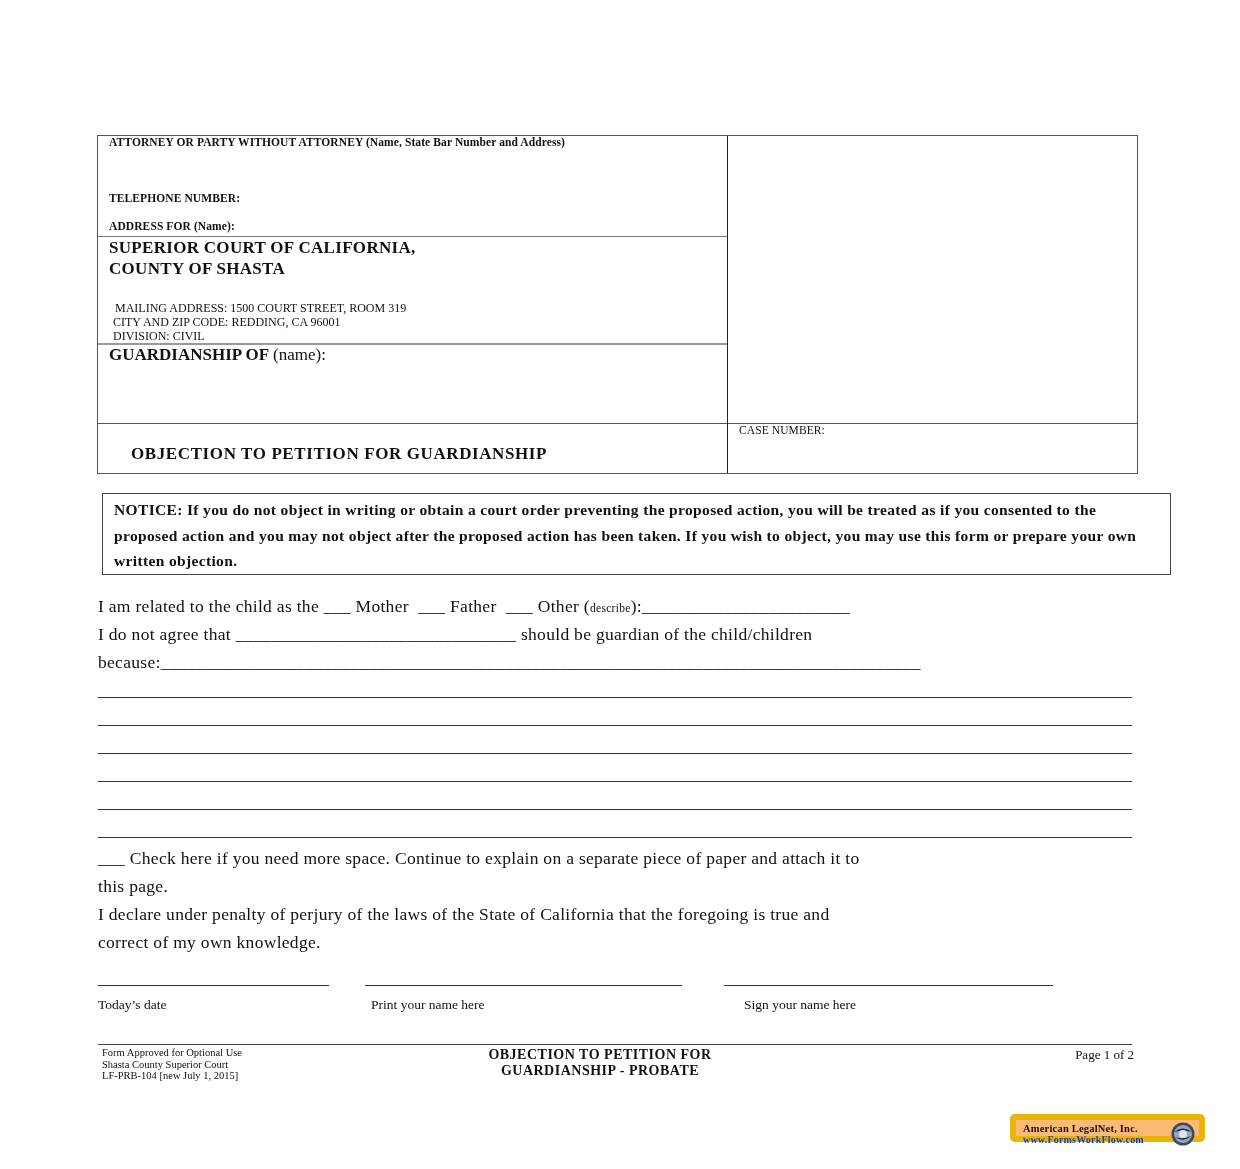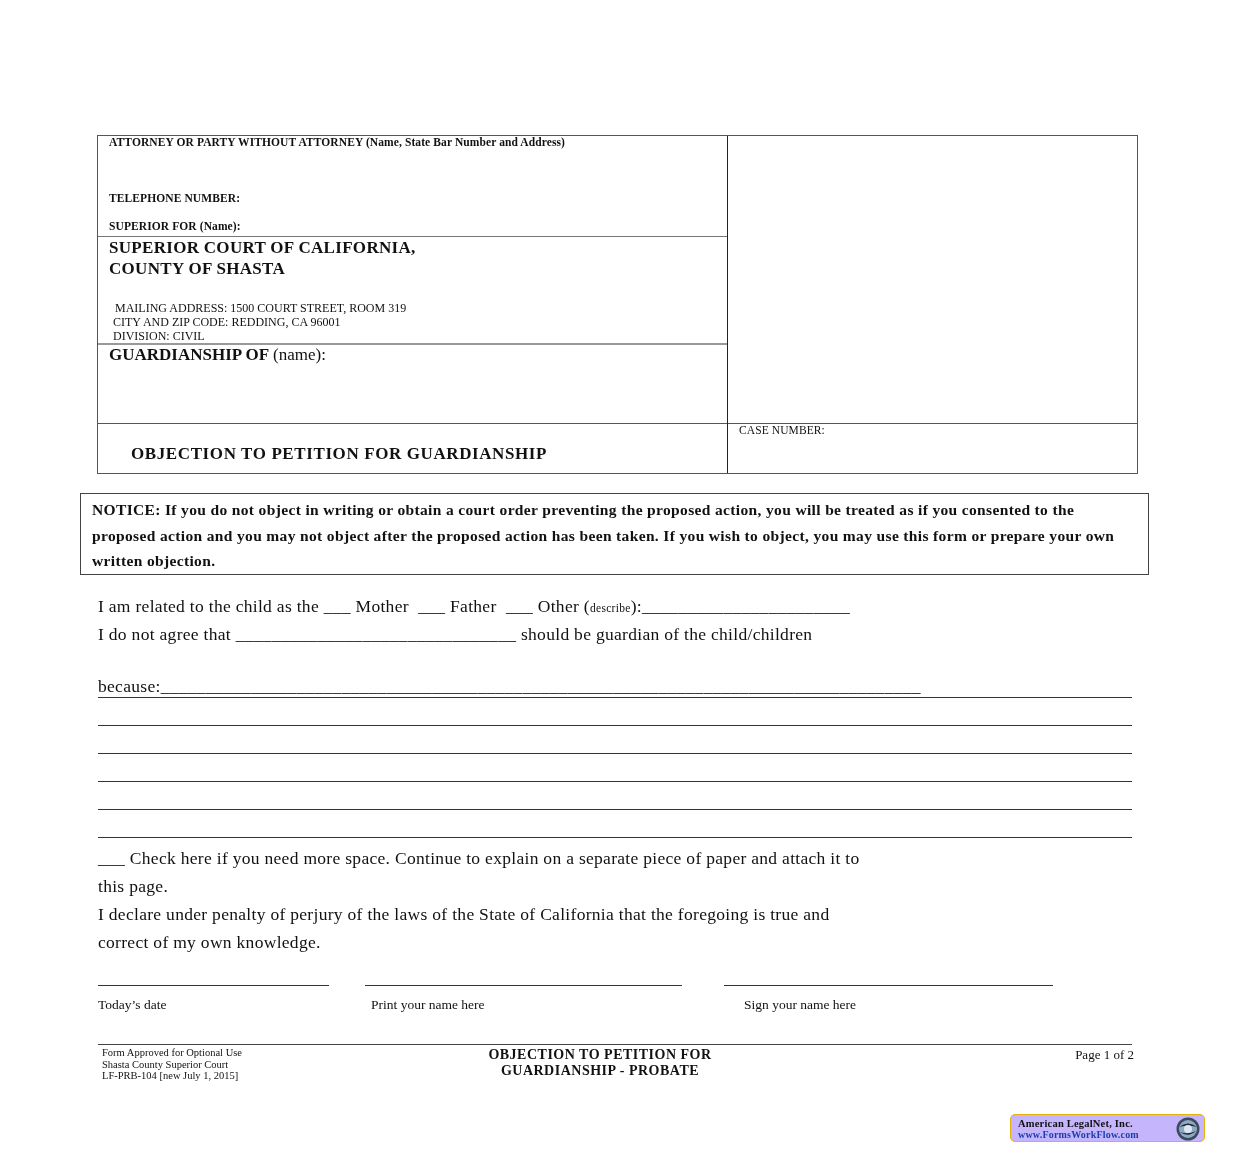--- a/index.html
+++ b/index.html
@@ -27,54 +27,54 @@
 
   .small { font-size: 11.5px; letter-spacing: 0.1px; }
   .court-name { font-size: 17px; font-weight: bold; line-height: 22px; letter-spacing: 0.3px; }
   .addr { font-size: 12px; line-height: 14px; }
   .gh { font-size: 17px; font-weight: bold; }
   .gh-name { font-size: 17px; font-weight: normal; }
   .form-title { font-size: 17px; font-weight: bold; letter-spacing: 0.6px; }
 
   
   .notice {
-    position: absolute; left: 80px; top: 493px; width: 1069px; height: 82px;
+    position: absolute; left: 102px; top: 493px; width: 1069px; height: 82px;
     border: 1px solid #444; box-sizing: border-box; padding: 3px 11px;
     font-size: 15.5px; font-weight: bold; line-height: 25.5px; letter-spacing: 0.35px;
   }
 
   .body-line { position: absolute; left: 98px; font-size: 17.5px; letter-spacing: 0.3px; white-space: nowrap; }
   .describe { font-size: 11.5px; }
   .rule { position: absolute; left: 98px; width: 1034px; height: 0; border-top: 1.5px solid #333; }
 
   .sig-line { position: absolute; height: 0; border-top: 1.5px solid #333; top: 985px; }
   .sig-label { position: absolute; top: 997px; font-size: 13.5px; }
 
   .footer-rule { position: absolute; left: 98px; top: 1044px; width: 1034px; height: 0; border-top: 1px solid #444; }
   .footer-left { position: absolute; left: 102px; top: 1047px; font-size: 10.5px; line-height: 11.5px; }
   .footer-center { position: absolute; left: 440px; top: 1047px; width: 320px; text-align: center; font-size: 14px; font-weight: bold; line-height: 16px; letter-spacing: 0.5px; }
   .footer-right { position: absolute; left: 1060px; top: 1047px; width: 74px; text-align: right; font-size: 13px; }
 
   .badge {
     position: absolute; left: 1010px; top: 1114px; width: 195px; height: 28px;
-    border: 1px solid #eab308; border-radius: 5px; box-sizing: border-box; background: #c4b5fd;
+    border: 6px solid #eab308; border-radius: 5px; box-sizing: border-box; background: #fdba74;
   }
   .badge-name { position: absolute; left: 7px; top: 3px; font-size: 10.5px; font-weight: bold; letter-spacing: 0.2px; }
   .badge-url { position: absolute; left: 7px; top: 14px; font-size: 10px; color: #1a3fa8; font-weight: bold; letter-spacing: 0.2px; }
   .badge-logo { position: absolute; right: 3px; top: 1px; width: 26px; height: 26px; }
 </style>
 </head>
 <body>
 
 <div class="caption">
   <div class="cap-left">
     <div class="cap-attorney">
       <div class="abs small" style="left:11px;top:0px;">ATTORNEY OR PARTY WITHOUT ATTORNEY (Name, State Bar Number and Address)</div>
       <div class="abs small" style="left:11px;top:56px;">TELEPHONE NUMBER:</div>
-      <div class="abs small" style="left:11px;top:84px;">SUPERIOR FOR (Name):</div>
+      <div class="abs small" style="left:11px;top:84px;">ADDRESS FOR (Name):</div>
     </div>
     <div class="cap-court">
       <div class="abs court-name" style="left:11px;top:0px;">SUPERIOR COURT OF CALIFORNIA,</div>
       <div class="abs court-name" style="left:11px;top:21px;">COUNTY OF SHASTA</div>
       <div class="abs addr" style="left:17px;top:64px;">MAILING ADDRESS: 1500 COURT STREET, ROOM 319</div>
       <div class="abs addr" style="left:15px;top:78px;">CITY AND ZIP CODE: REDDING, CA 96001</div>
       <div class="abs addr" style="left:15px;top:92px;">DIVISION:  CIVIL</div>
     </div>
     <div class="cap-guardianship">
       <div class="abs" style="left:11px;top:0px;white-space:nowrap;">
@@ -103,21 +103,21 @@
   <span>___</span>
   <span>Other (</span><span class="describe">describe</span><span>):</span><span>_______________________</span>
 </div>
 
 <div class="body-line" style="top:624px;">
   <span>I do not agree that</span>
   <span>_______________________________</span>
   <span>should be guardian of the child/children</span>
 </div>
 
-<div class="body-line" style="top:676px;">
+<div class="body-line" style="top:652px;">
   <span>because:</span><span>____________________________________________________________________________________</span>
 </div>
 
 <div class="rule" style="top:697px;"></div>
 <div class="rule" style="top:725px;"></div>
 <div class="rule" style="top:753px;"></div>
 <div class="rule" style="top:781px;"></div>
 <div class="rule" style="top:809px;"></div>
 <div class="rule" style="top:837px;"></div>
 

